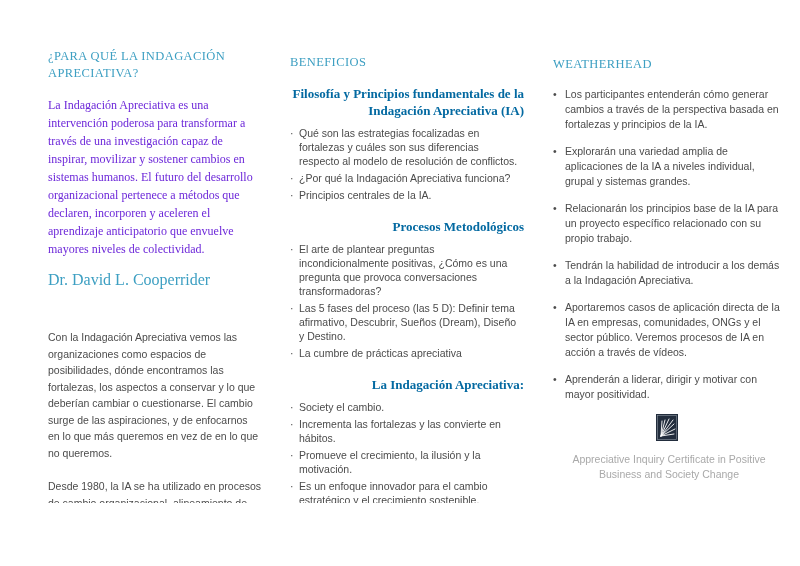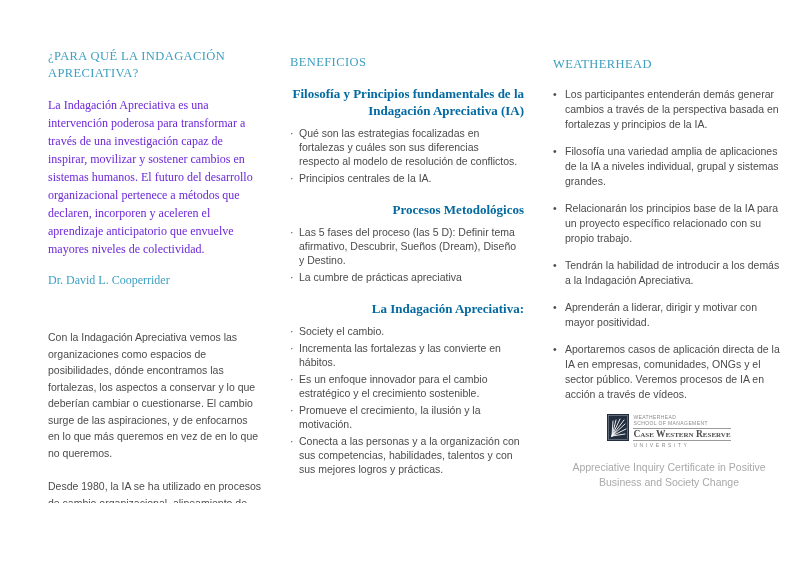--- a/index.html
+++ b/index.html
@@ -15,21 +15,21 @@
   
   .top-heading{font-family:"Liberation Serif",serif;font-size:12.5px;line-height:17px;
                letter-spacing:.4px;color:#3d9fc2;font-weight:400;margin:0 0 14px 0;}
   .sub-heading{font-family:"Liberation Serif",serif;font-size:13px;line-height:17px;
                color:#0369a1;font-weight:700;margin:16px 0 7px 0;text-align:right;}
   .sub-heading.first{margin-top:10px;}
 
   
   .serif-body{font-family:"Liberation Serif",serif;font-size:12px;line-height:18px;
               color:#6d28d9;margin:0;}
-  .author{font-family:"Liberation Serif",serif;font-size:12px;line-height:18px;
+  .author{font-family:"Liberation Serif",serif;font-size:16px;line-height:18px;
           color:#3d9fc2;margin:13px 0 0 0;}
   .sans-p{font-size:10.5px;line-height:16.5px;color:#4b4b4b;margin:0 0 17px 0;}
   .sans-block{margin-top:40px;}
 
   
   ul.dots,ul.rounds{list-style:none;margin:0;padding:0;}
   ul.dots li{position:relative;padding-left:9px;margin:0 4px 3px 0;
              font-size:10.5px;line-height:14px;color:#4b4b4b;}
   ul.dots li::before{content:"\00B7";position:absolute;left:0;top:0;color:#4b4b4b;}
   ul.rounds li{position:relative;padding-left:12px;margin:0 0 12px 0;
@@ -66,72 +66,68 @@
 
     </div>
   </div>
 
   <div class="col col2">
     <h2 class="top-heading">BENEFICIOS</h2>
 
     <h3 class="sub-heading first">Filosofía y Principios fundamentales de la Indagación Apreciativa (IA)</h3>
     <ul class="dots">
       <li>Qué son las estrategias focalizadas en fortalezas y cuáles son sus diferencias respecto al modelo de resolución de conflictos.</li>
+      <li>¿Por qué la Indagación Apreciativa funciona?</li>
       <li>Principios centrales de la IA.</li>
     </ul>
 
     <h3 class="sub-heading">Procesos Metodológicos</h3>
     <ul class="dots">
+      <li>El arte de plantear preguntas incondicionalmente positivas, ¿Cómo es una pregunta que provoca conversaciones transformadoras?</li>
       <li>Las 5 fases del proceso (las 5 D): Definir tema afirmativo, Descubrir, Sueños (Dream), Diseño y Destino.</li>
       <li>La cumbre de prácticas apreciativa</li>
     </ul>
 
     <h3 class="sub-heading">La Indagación Apreciativa:</h3>
     <ul class="dots">
       <li>Society el cambio.</li>
       <li>Incrementa las fortalezas y las convierte en hábitos.</li>
+      <li>Promueve el crecimiento, la ilusión y la motivación.</li>
       <li>Es un enfoque innovador para el cambio estratégico y el crecimiento sostenible.</li>
-      <li>Promueve el crecimiento, la ilusión y la motivación.</li>
       <li>Conecta a las personas y a la organización con sus competencias, habilidades, talentos y con sus mejores logros y prácticas.</li>
 
     </ul>
   </div>
 
   <div class="col col3">
     <h2 class="top-heading">WEATHERHEAD</h2>
     <ul class="rounds">
-      <li>Los participantes entenderán demás generar cambios a través de la perspectiva basada en fortalezas y principios de la IA.</li>
-      <li>Filosofía una variedad amplia de aplicaciones de la IA a niveles individual, grupal y sistemas grandes.</li>
+      <li>Los participantes entenderán cómo generar cambios a través de la perspectiva basada en fortalezas y principios de la IA.</li>
+      <li>Explorarán una variedad amplia de aplicaciones de la IA a niveles individual, grupal y sistemas grandes.</li>
       <li>Relacionarán los principios base de la IA para un proyecto específico relacionado con su propio trabajo.</li>
       <li>Tendrán la habilidad de introducir a los demás a la Indagación Apreciativa.</li>
+      <li>Aportaremos casos de aplicación directa de la IA en empresas, comunidades, ONGs y el sector público. Veremos procesos de IA en acción a través de vídeos.</li>
       <li>Aprenderán a liderar, dirigir y motivar con mayor positividad.</li>
-      <li>Aportaremos casos de aplicación directa de la IA en empresas, comunidades, ONGs y el sector público. Veremos procesos de IA en acción a través de vídeos.</li>
     </ul>
 
 
     <div class="logo-row">
       <div class="logo-mark">
         <svg width="22" height="27" viewBox="0 0 22 27" xmlns="http://www.w3.org/2000/svg">
           <rect x="0" y="0" width="22" height="27" fill="#222d3d"></rect>
           <rect x="1.5" y="1.5" width="19" height="24" fill="none" stroke="#8d95a1" stroke-width="0.6"></rect>
           <g stroke="#ffffff" stroke-width="0.9" stroke-linecap="round">
             <line x1="5" y1="22" x2="17" y2="6"></line>
             <line x1="5" y1="22" x2="13" y2="5"></line>
             <line x1="5" y1="22" x2="18" y2="10"></line>
             <line x1="5" y1="22" x2="9" y2="6"></line>
             <line x1="5" y1="22" x2="19" y2="15"></line>
             <line x1="5" y1="22" x2="6" y2="7"></line>
             <line x1="5" y1="22" x2="18" y2="20"></line>
           </g>
         </svg>
       </div>
-      <div class="logo-text">
-        <span class="logo-line1">WEATHERHEAD</span>
-        <span class="logo-line2">SCHOOL OF MANAGEMENT</span>
-        <span class="logo-case">Case Western Reserve</span>
-        <span class="logo-univ">UNIVERSITY</span>
-      </div>
     </div>
 
     <p class="certificate">Appreciative Inquiry Certificate in Positive Business and Society Change</p>
   </div>
 
 </div>
 
 </body></html>

